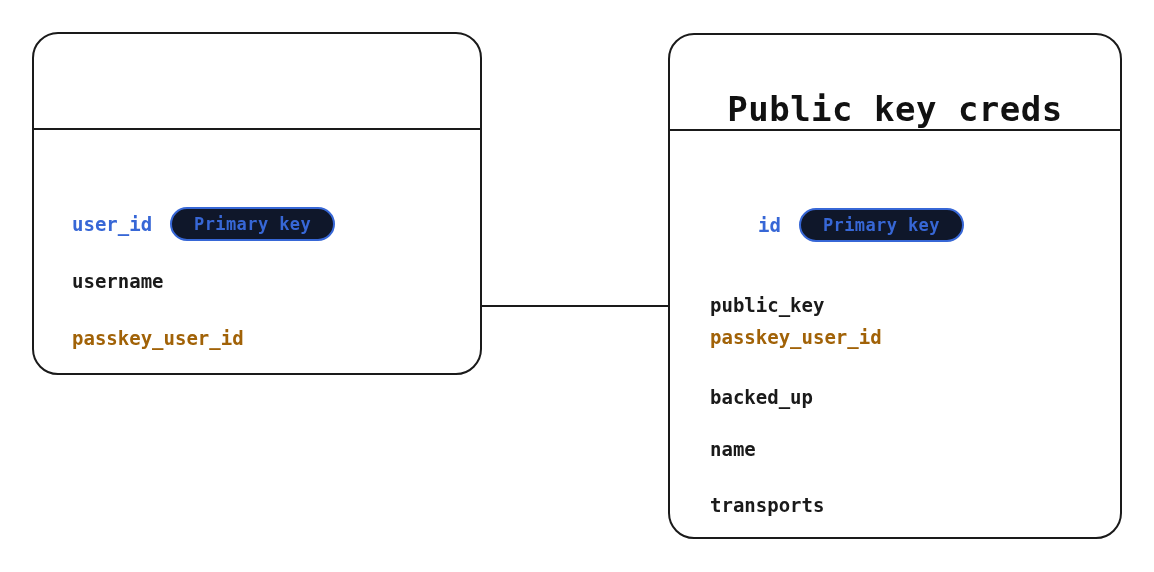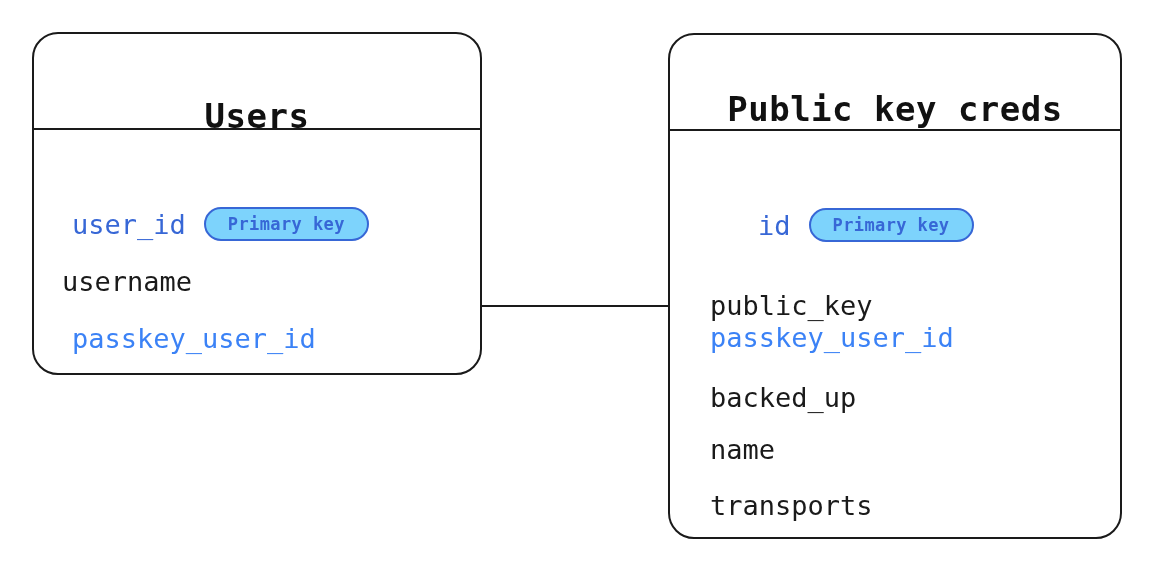--- a/index.html
+++ b/index.html
@@ -62,40 +62,41 @@
     position: absolute;
     left: 0;
     display: flex;
     align-items: center;
     height: 36px;
     white-space: nowrap;
   }
 
   .field-name {
     font-family: "DejaVu Sans Mono", "Liberation Mono", monospace;
-    font-size: 27px;
+    font-size: 19px;
     line-height: 1;
     color: #1a1a1a;
+    font-weight: bold;
   }
   .field-name.color-blue   { color: #3767d6; }
-  .field-name.color-orange { color: #3b82f6; }
+  .field-name.color-orange { color: #a16207; }
   .field-name.color-black  { color: #1a1a1a; }
 
   
   .badge {
     display: inline-flex;
     align-items: center;
     justify-content: center;
     box-sizing: border-box;
     margin-left: 18px;
     height: 34px;
     padding: 0 22px;
     border: 2px solid #3767d6;
     border-radius: 999px;
-    background: #7dd3fc;
+    background: #0f172a;
     color: #3767d6;
     font-family: "DejaVu Sans Mono", "Liberation Mono", monospace;
     font-size: 17px;
     font-weight: 700;
     letter-spacing: 0.4px;
     line-height: 1;
     white-space: nowrap;
   }
 
   
@@ -132,28 +133,27 @@
     top: 305px;
     width: 189px;
   }
 </style>
 </head>
 <body>
 
 <div id="canvas">
 
   <div class="entity" id="entity-users">
-    <div class="entity-title">Users</div>
     <div class="entity-divider"></div>
     <div class="field-list">
         <div class="field-row" style="top: 54px; padding-left: 38px;">
           <span class="field-name color-blue">user_id</span>
           <span class="badge">Primary key</span>
         </div>
-        <div class="field-row" style="top: 111px; padding-left: 28px;">
+        <div class="field-row" style="top: 111px; padding-left: 38px;">
           <span class="field-name color-black">username</span>
         </div>
         <div class="field-row" style="top: 168px; padding-left: 38px;">
           <span class="field-name color-orange">passkey_user_id</span>
         </div>
       </div>
   </div>
 
   <div class="entity" id="entity-pkcreds">
     <div class="entity-title">Public key creds</div>

